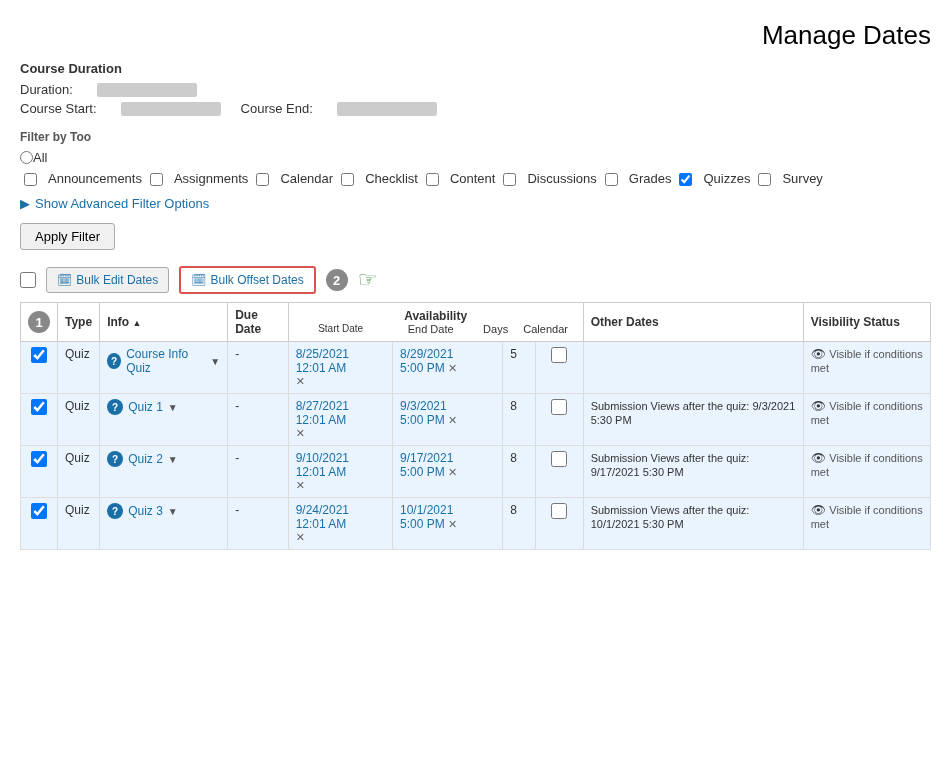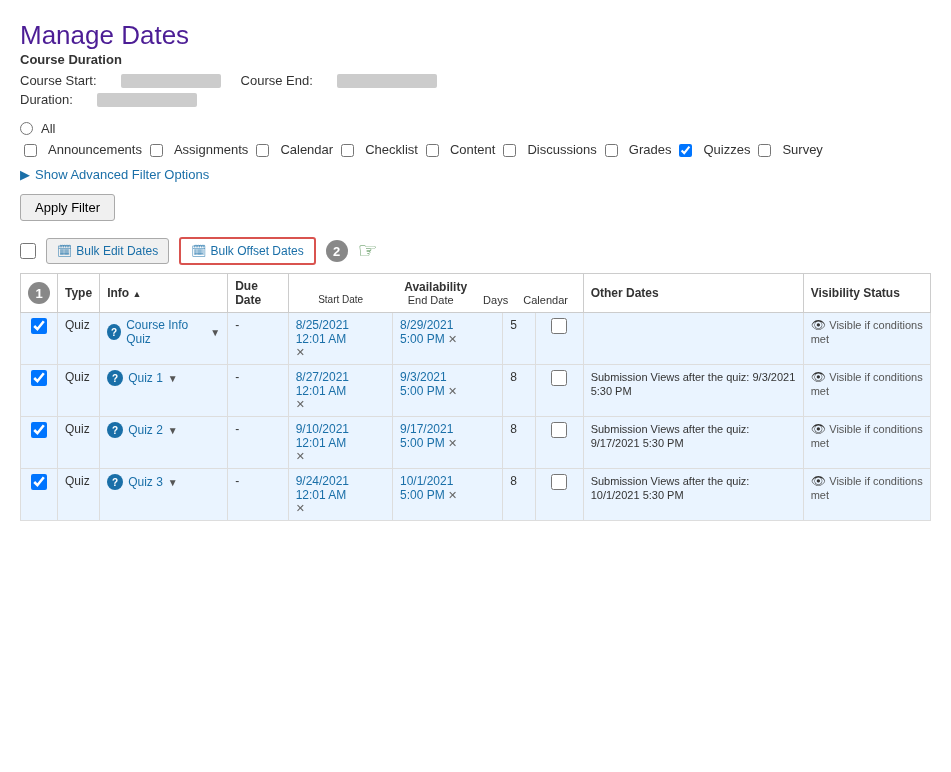--- a/index.html
+++ b/index.html
@@ -1,25 +1,25 @@
 <!DOCTYPE html>
 <html><head>
   <meta charset="utf-8">
   <style>
     * { box-sizing: border-box; margin: 0; padding: 0; }
     body { font-family: Arial, sans-serif; font-size: 13px; background: #fff; color: #333; padding: 20px; }
-    h1 { font-size: 26px; font-weight: normal; margin-bottom: 1px; color: #4c1d95; }
+    h1 { font-size: 26px; font-weight: normal; margin-bottom: 10px; color: #000000; text-align: right; }
     .section-title { font-size: 13px; font-weight: bold; margin-bottom: 6px; }
     .course-info { margin-bottom: 14px; }
     .course-row { display: flex; gap: 20px; margin-bottom: 4px; align-items: center; }
     .course-label { font-size: 13px; margin-right: 4px; }
     .blurred-val { display: inline-block; width: 100px; height: 14px; background: #ccc; border-radius: 2px; vertical-align: middle; }
     .filter-section { margin-bottom: 10px; }
     .filter-label { font-size: 12px; font-weight: bold; margin-bottom: 6px; color: #555; }
-    .radio-row { display: flex; align-items: center; gap: 8px; margin-bottom: 4px; }
+    .radio-row { display: flex; align-items: center; gap: 0; margin-bottom: 4px; }
     .radio-row label { font-size: 13px; }
     .checkbox-row { display: flex; align-items: center; flex-wrap: wrap; gap: 8px; margin-top: 6px; margin-left: 4px; }
     .checkbox-item { display: flex; align-items: flex-end; gap: 11px; font-size: 13px; }
     .advanced-filter { color: #1a6fa8; font-size: 13px; cursor: pointer; display: flex; align-items: center; gap: 5px; margin-bottom: 12px; margin-top: 8px; }
     .apply-btn { background: #f0f0f0; border: 1px solid #aaa; padding: 5px 14px; font-size: 13px; cursor: pointer; border-radius: 3px; margin-bottom: 16px; }
     .toolbar-checkbox { width: 16px; height: 16px; }
     .bulk-edit-btn { background: #f0f0f0; border: 1px solid #aaa; padding: 5px 10px; font-size: 12px; cursor: pointer; border-radius: 3px; display: flex; align-items: center; gap: 4px; color: #1a6fa8; }
     .bulk-offset-btn { background: #fff; border: 2px solid #d9534f; padding: 5px 10px; font-size: 12px; cursor: pointer; border-radius: 3px; display: flex; align-items: center; gap: 4px; color: #1a6fa8; }
     .step-badge { display: inline-flex; align-items: center; justify-content: center; width: 22px; height: 22px; border-radius: 50%; background: #888; color: #fff; font-size: 13px; font-weight: bold; }
     .step-badge-2 { background: #888; }
@@ -51,33 +51,34 @@
 
 
 
 
 <h1>Manage Dates</h1>
 
 
 <div class="course-info">
   <div class="section-title">Course Duration</div>
   <div class="course-row">
+    <span class="course-label">Duration:</span>
+    <span class="blurred-val"></span>
+  </div>
+  <div class="course-row">
     <span class="course-label">Course Start:</span>
     <span class="blurred-val"></span>
     <span class="course-label">Course End:</span>
     <span class="blurred-val"></span>
   </div>
-  <div class="course-row">
-    <span class="course-label">Duration:</span>
-    <span class="blurred-val"></span>
-  </div>
 </div>
 
 
 <div class="filter-section">
+  <div class="filter-label">Filter by Too</div>
   <div class="radio-row">
     <input type="radio" name="filterType" id="all" style="">
     <label for="all">All</label>
   </div>
   <div class="checkbox-row">
     <div class="checkbox-item">
       <input type="checkbox" id="ann" style="">
       <label for="ann">Announcements</label>
     </div>
     <div class="checkbox-item">

